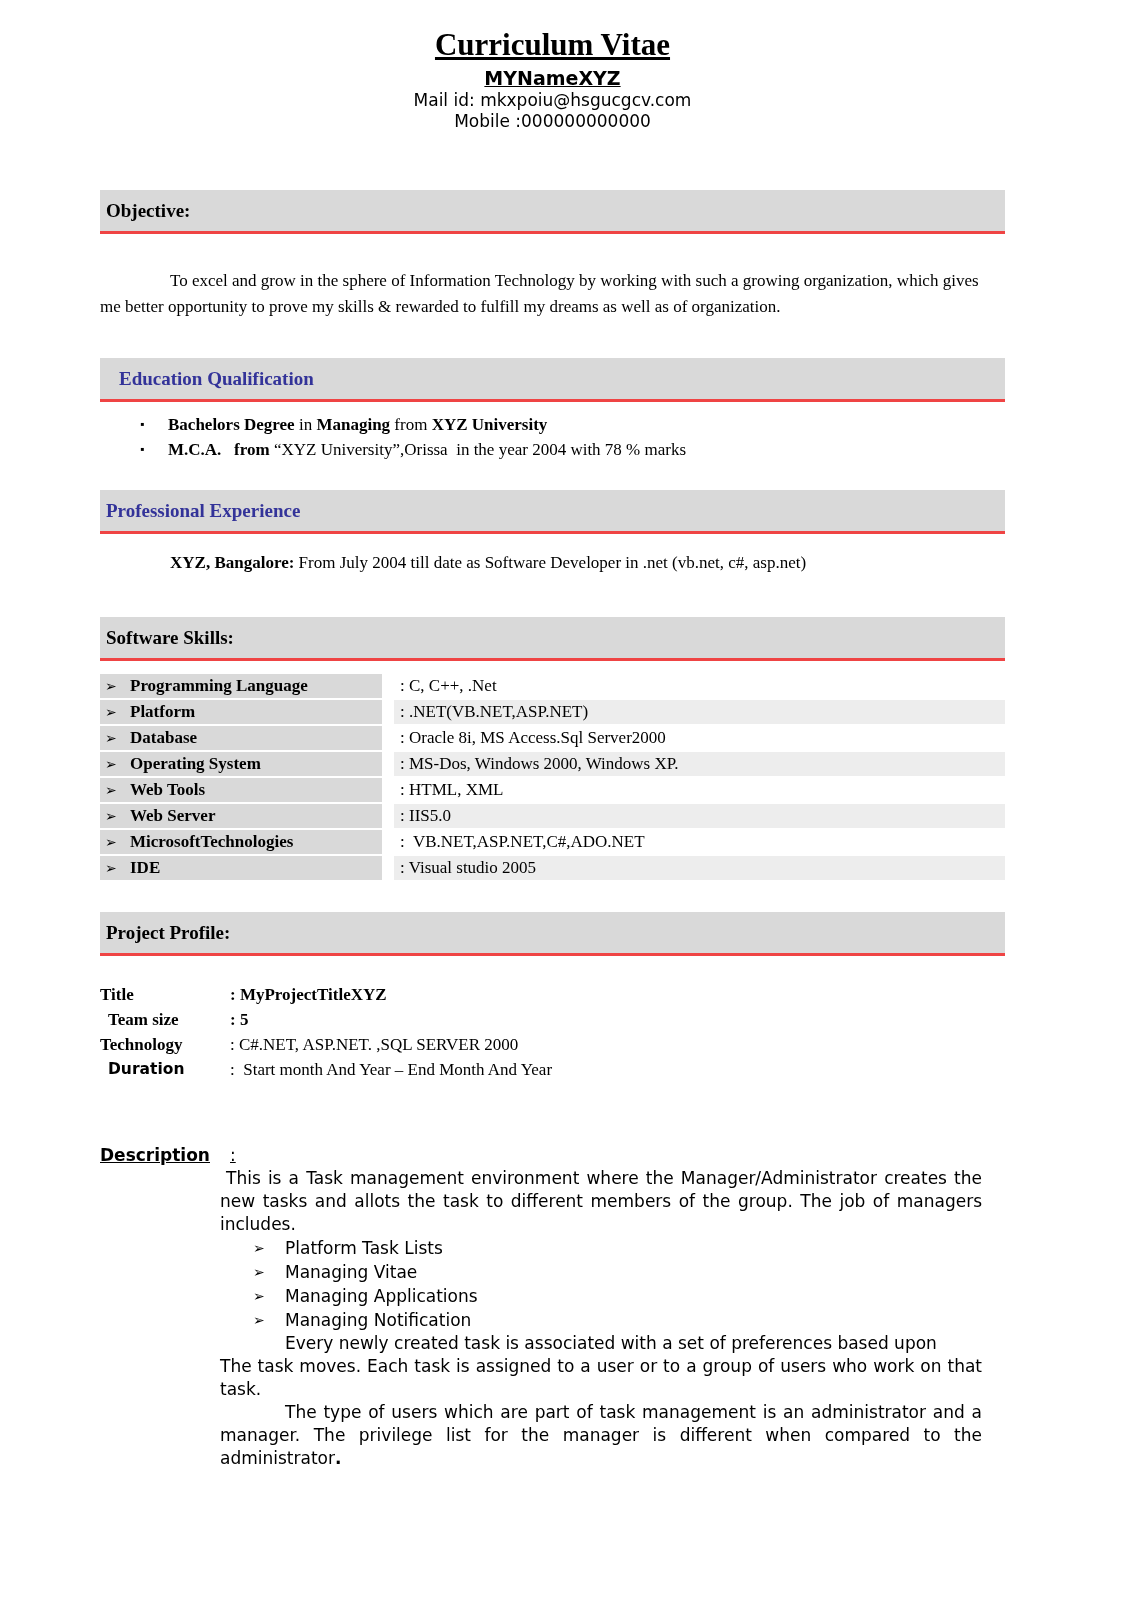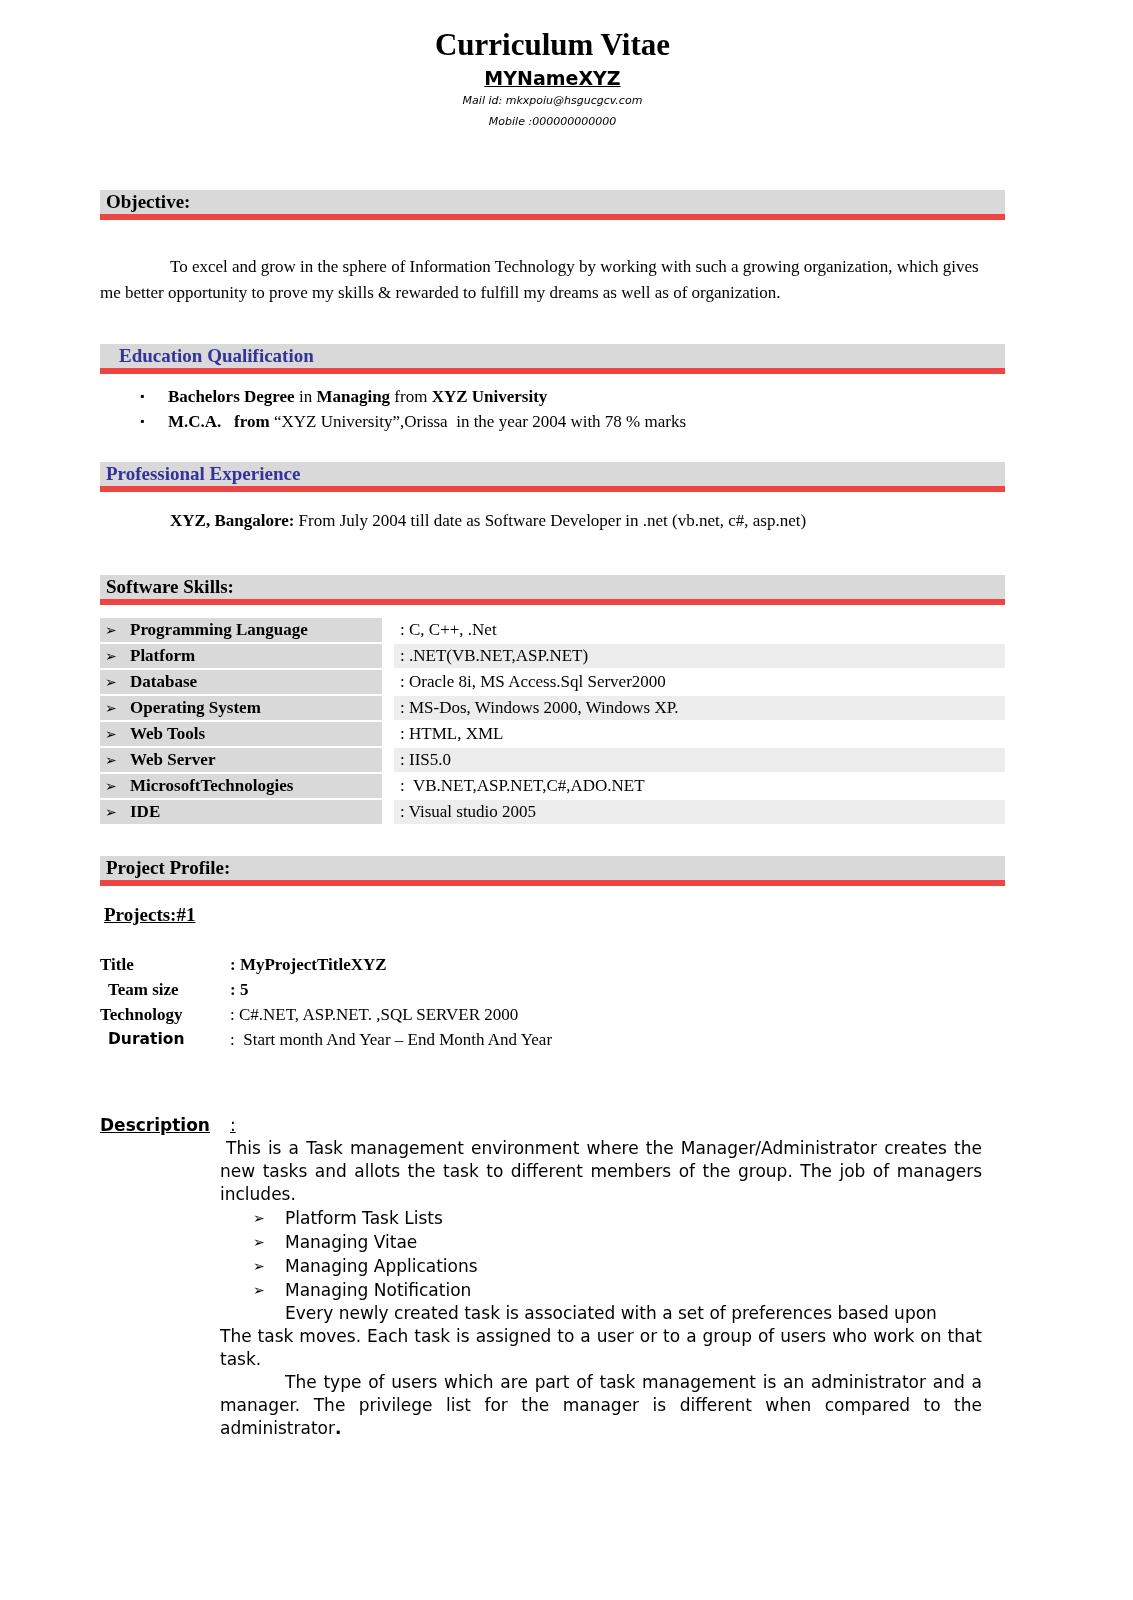--- a/index.html
+++ b/index.html
@@ -14,38 +14,39 @@
     width:1133px; height:1600px;
     padding:26px 128px 0 100px;
     position:relative;
   }
 
   
   .cv-header { text-align:center; margin-bottom:58px; }
   .cv-title {
     font-family:"Liberation Serif", serif;
     font-size:31px; font-weight:bold;
+    text-decoration:underline;
     line-height:38px;
   }
   .cv-name {
     font-family:"DejaVu Sans", sans-serif;
     font-size:19px; font-weight:bold;
     text-decoration:underline;
     line-height:24px; margin-top:2px;
   }
   .cv-contact {
     font-family:"DejaVu Sans", sans-serif;
-    font-size:11px; line-height:21px;font-style:italic;
+    font-size:17px; line-height:21px;
   }
 
   
   .section-bar {
     background:var(--bar_gray, #d9d9d9);
-    border-bottom:6px solid #ef4444;
-    height:30px;
+    border-bottom:3px solid #ef4444;
+    height:44px;
     display:flex; align-items:center;
     font-size:19px; font-weight:bold;
     padding-left:6px;
   }
   .section-bar.navy { color:var(--navy, #333399);text-align:center; }
   .section-bar .extra-ind { padding-left:13px; }
 
   
   .objective-bar { margin-top:0; }
   .objective-text {
@@ -217,21 +218,20 @@
           <span class="arrow-glyph">➢</span>
           <span>IDE</span>
         </div>
       <div class="skill-value">: Visual studio 2005</div>
     </div>
   </div>
 
   <div class="section-bar project-bar">
     <span>Project Profile:</span>
   </div>
-  <div class="projects-sub">Projects:#1</div>
 
   <div class="proj-fields">
     <div class="pf-row">
       <div class="pf-label">Title</div>
       <div class="pf-value bold">: MyProjectTitleXYZ</div>
     </div>
     <div class="pf-row">
       <div class="pf-label ind">Team size</div>
       <div class="pf-value bold">: 5</div>
     </div>

